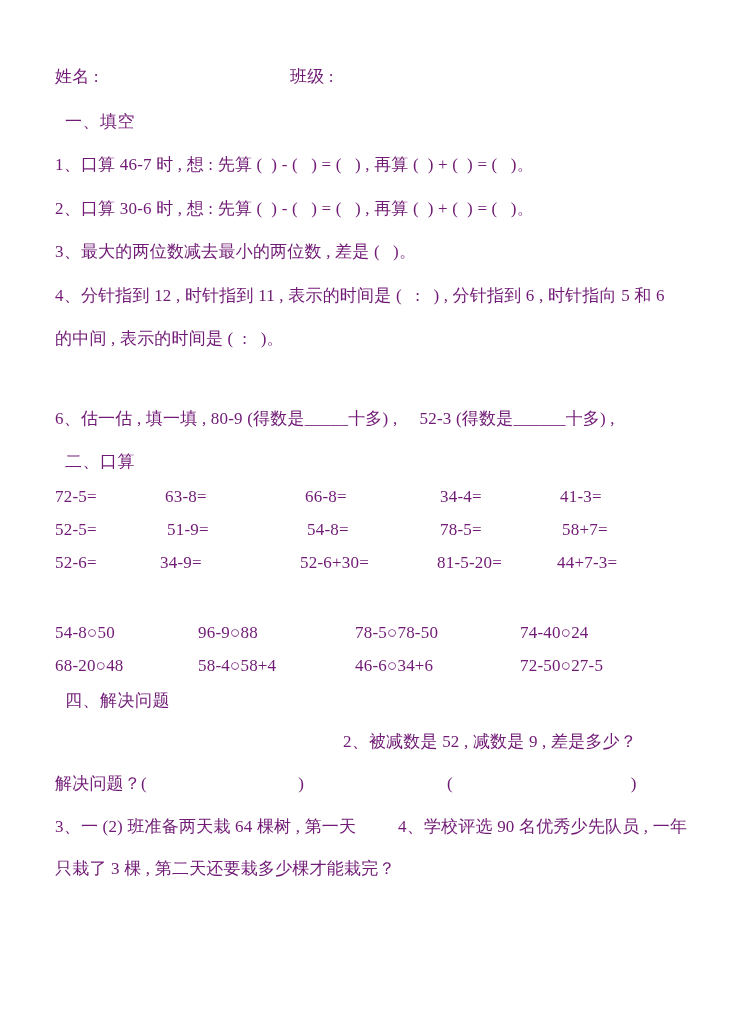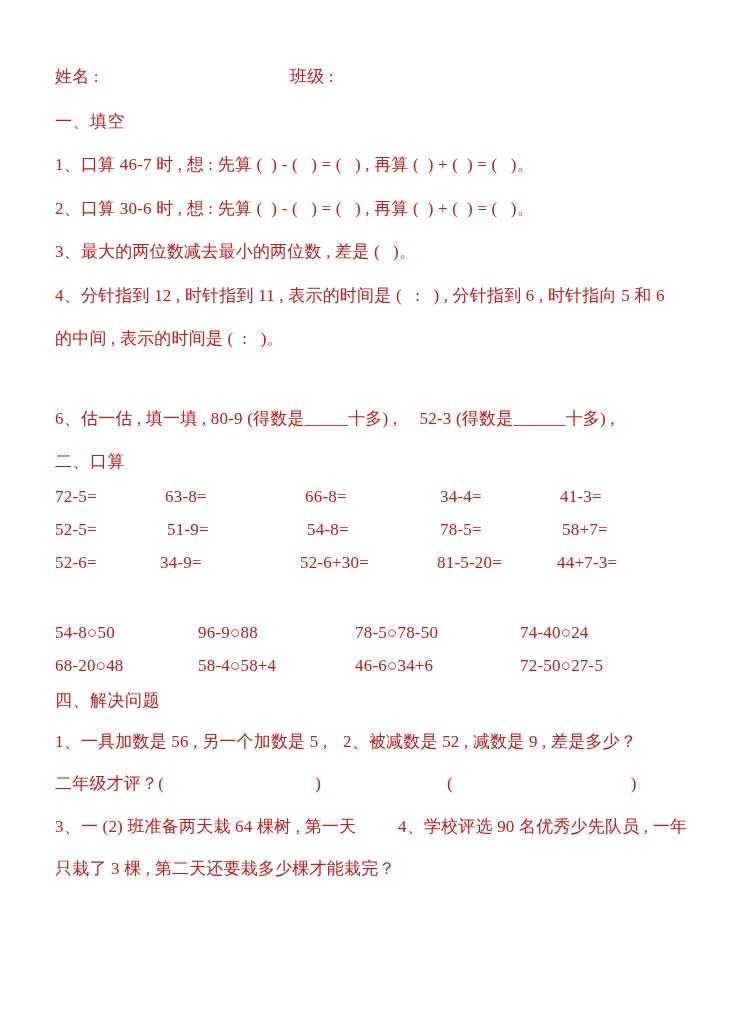--- a/index.html
+++ b/index.html
@@ -4,30 +4,30 @@
 <style>
   html, body { margin: 0; padding: 0; background: #e8e8e8; }
   .page {
     position: relative;
     width: 737px;
     height: 1020px;
     margin: 0 auto;
     background: #ffffff;
     font-family: "Liberation Serif", "DejaVu Serif", serif;
     font-size: 17px;
-    color: #b91c1c;
+    color: #701a75;
     overflow: hidden;
   }
   .t {
     position: absolute;
     white-space: pre;
     line-height: 1.25;
     letter-spacing: 0.2px;
   }
-  .section-title { letter-spacing: 0.5px; }
+  .section-title { letter-spacing: 0.5px; margin-left: 10px; }
 </style>
 </head>
 <body>
 
 <div class="page">
 
   <div class="t" style="top:66px;left:55px">姓名 :</div>
   <div class="t" style="top:66px;left:290px">班级 :</div>
 
   <div class="t section-title" style="top:111px;left:55px">一、填空</div>
@@ -64,24 +64,23 @@
   <div class="t" style="top:622px;left:355px">78-5○78-50</div>
   <div class="t" style="top:622px;left:520px">74-40○24</div>
 
   <div class="t" style="top:655px;left:55px">68-20○48</div>
   <div class="t" style="top:655px;left:198px">58-4○58+4</div>
   <div class="t" style="top:655px;left:355px">46-6○34+6</div>
   <div class="t" style="top:655px;left:520px">72-50○27-5</div>
 
   <div class="t section-title" style="top:690px;left:55px">四、解决问题</div>
 
-  <div class="t" style="top:731px;left:55px">1、一具加数是 56 , 另一个加数是 5 ,</div>
   <div class="t" style="top:731px;left:343px">2、被减数是 52 , 减数是 9 , 差是多少？</div>
 
-  <div class="t" style="top:773px;left:55px">二年级才评？(                                  )</div>
+  <div class="t" style="top:773px;left:55px">解决问题？(                                  )</div>
   <div class="t" style="top:773px;left:447px">(                                        )</div>
 
   <div class="t" style="top:816px;left:55px">3、一 (2) 班准备两天栽 64 棵树 , 第一天</div>
   <div class="t" style="top:816px;left:398px">4、学校评选 90 名优秀少先队员 , 一年</div>
 
   <div class="t" style="top:858px;left:55px">只栽了 3 棵 , 第二天还要栽多少棵才能栽完？</div>
 
 
 </div>
 

